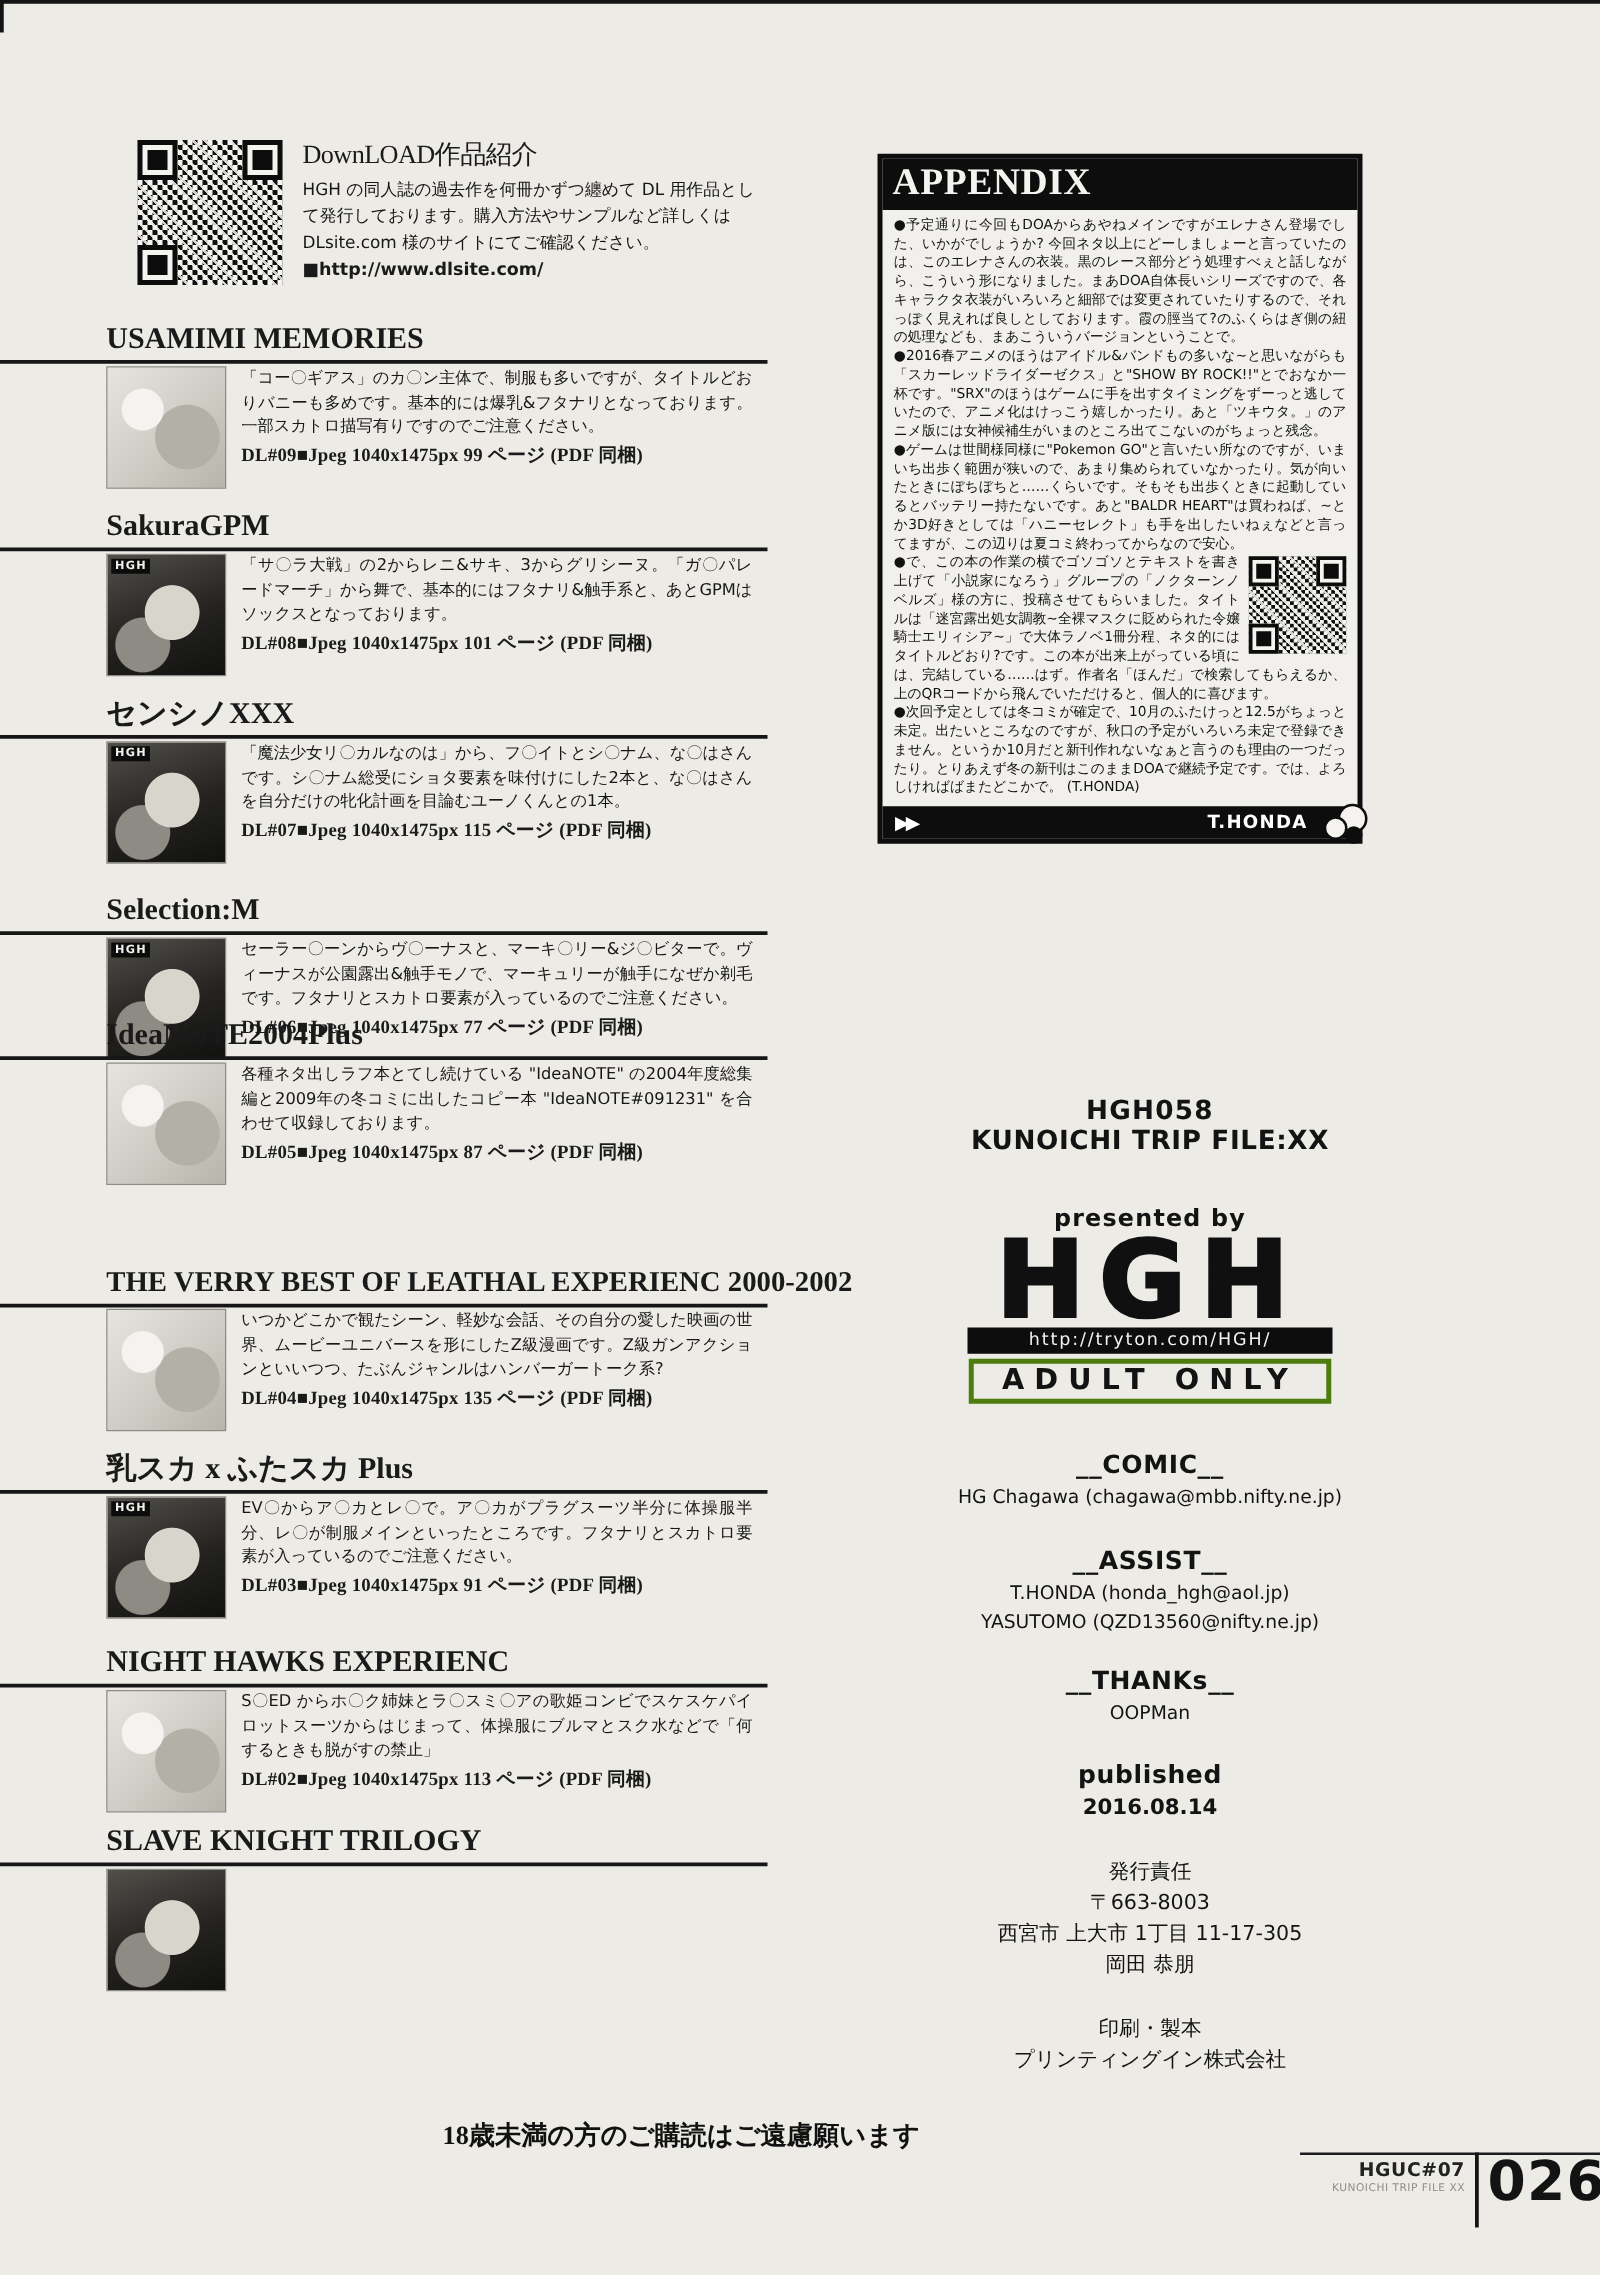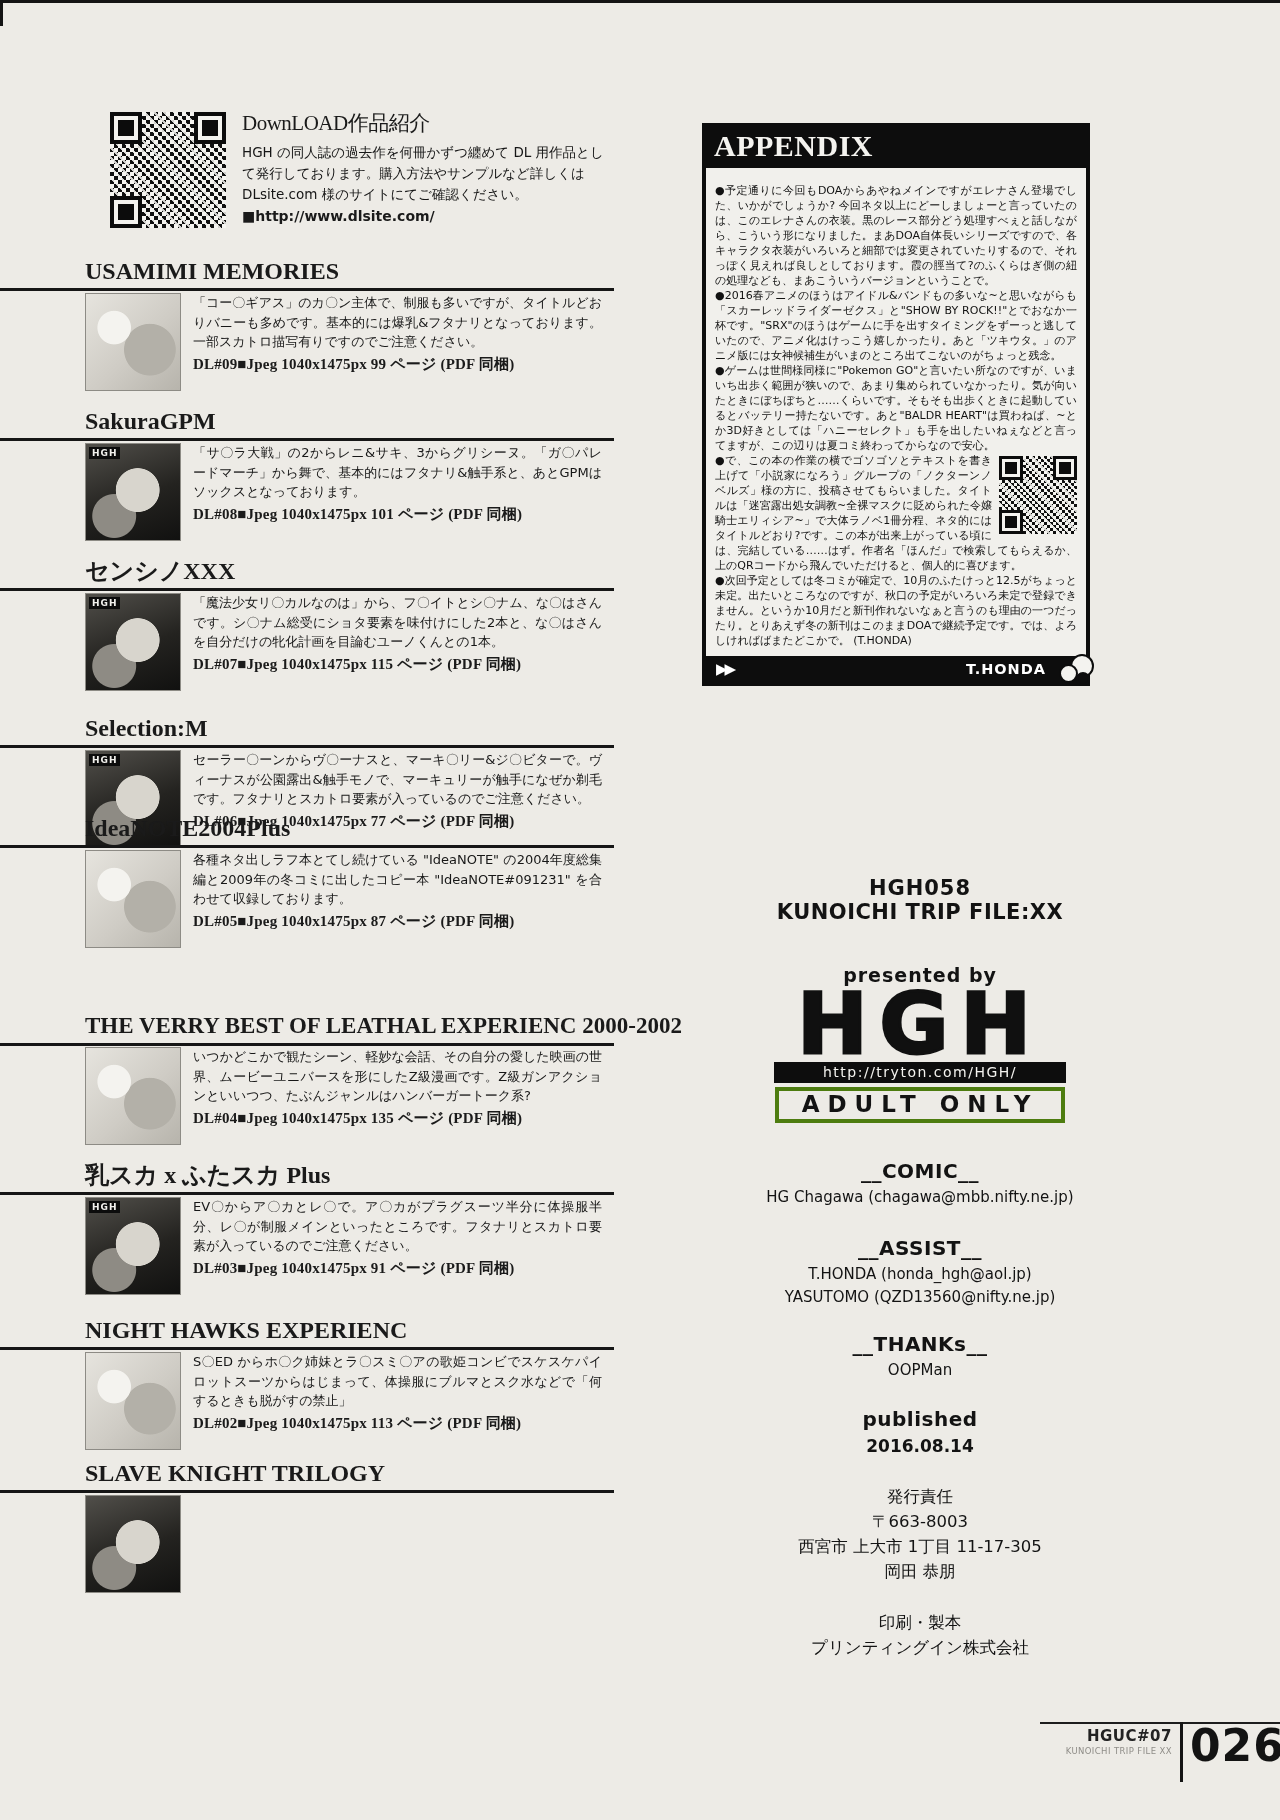--- a/index.html
+++ b/index.html
@@ -41,21 +41,21 @@
       radial-gradient(circle at 30% 75%, #8e8b84 0 22%, transparent 23%),
       linear-gradient(160deg,#514f4a 0%,#242320 55%,#111110 100%);}
   .hgh-tag{position:absolute;top:3px;left:3px;background:#0c0c0c;color:#f1f0ec;font-size:9px;font-weight:bold;letter-spacing:1px;padding:1px 3px;}
   .etext{flex:1;min-width:0;}
   .desc{font-size:13px;line-height:19.5px;margin:0;color:#171717;text-align:justify;}
   .dlinfo{font-family:"Liberation Serif","DejaVu Serif",serif;font-weight:bold;font-size:15px;margin:3px 0 0;letter-spacing:0.2px;}
 
   
   .appendix{position:absolute;left:702px;top:123px;width:388px;border:4px solid #0d0d0d;background:#f1f0ec;box-sizing:border-box;}
   .ap-head{background:#0d0d0d;color:#f4f3ef;font-family:"Liberation Serif","DejaVu Serif",serif;font-weight:bold;font-size:30px;line-height:1;padding:4px 8px 7px;letter-spacing:0.5px;}
-  .ap-body{padding:15px 9px 8px;font-size:11px;line-height:15px;text-align:justify;color:#121212;}
+  .ap-body{padding:4px 9px 8px;font-size:11px;line-height:15px;text-align:justify;color:#121212;}
   .ap-body p{margin:0;}
   .ap-para-wrap{overflow:visible;}
   .ap-foot{background:#0d0d0d;color:#fff;height:26px;display:flex;align-items:center;padding:0 10px;position:relative;}
   .tri{font-size:15px;letter-spacing:-3px;line-height:1;}
   .sig{margin-left:auto;font-weight:bold;font-size:14.5px;letter-spacing:1px;padding-right:30px;}
   .circles{position:absolute;right:-8px;bottom:-6px;width:46px;height:34px;}
   .circles b{position:absolute;border-radius:50%;background:#f4f3ef;border:2px solid #0d0d0d;}
   .circles b:nth-child(1){width:20px;height:20px;right:0;top:0;}
   .circles b:nth-child(2){width:15px;height:15px;right:16px;top:10px;}
   .circles b:nth-child(3){width:10px;height:10px;right:4px;top:18px;background:#0d0d0d;}
@@ -266,20 +266,21 @@
 
     <div class="jp-line m-hakkou">発行責任</div>
     <div class="jp-line">〒663-8003</div>
     <div class="jp-line">西宮市 上大市 1丁目 11-17-305</div>
     <div class="jp-line">岡田 恭朋</div>
 
     <div class="jp-line m-print">印刷・製本</div>
     <div class="jp-line">プリンティングイン株式会社</div>
   </div>
 
+  <div class="age-notice">18歳未満の方のご購読はご遠慮願います</div>
   <div class="footer-rule"></div>
   <div class="pf-text">
     <div class="pf-code">HGUC#07</div>
     <div class="pf-title">KUNOICHI TRIP FILE XX</div>
   </div>
   <div class="footer-divider"></div>
   <div class="pf-num">026</div>
 </div>
 
 </body></html>

